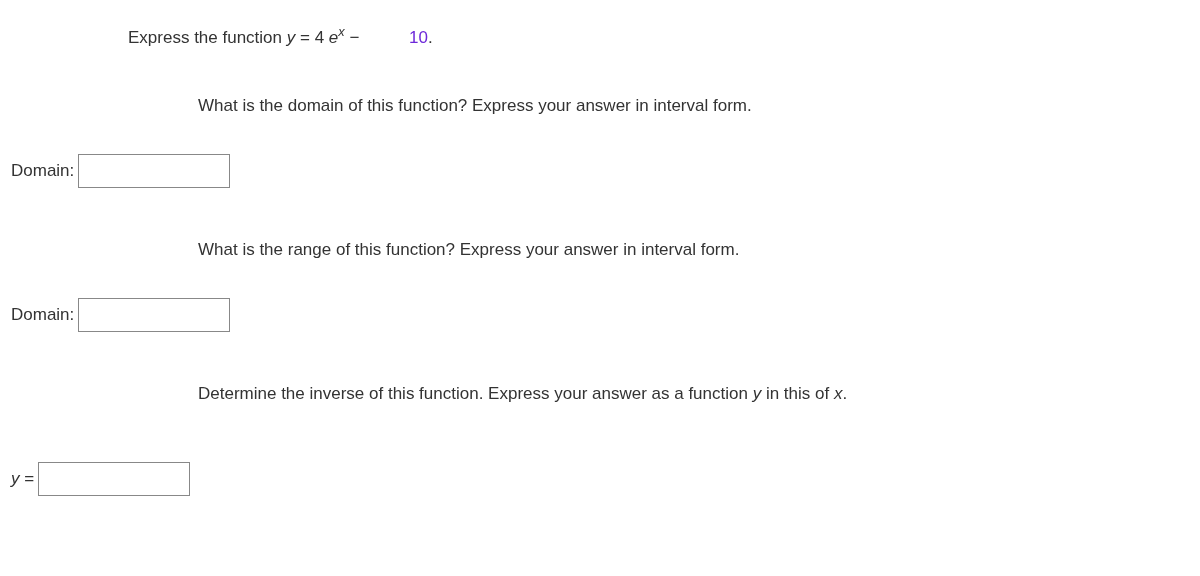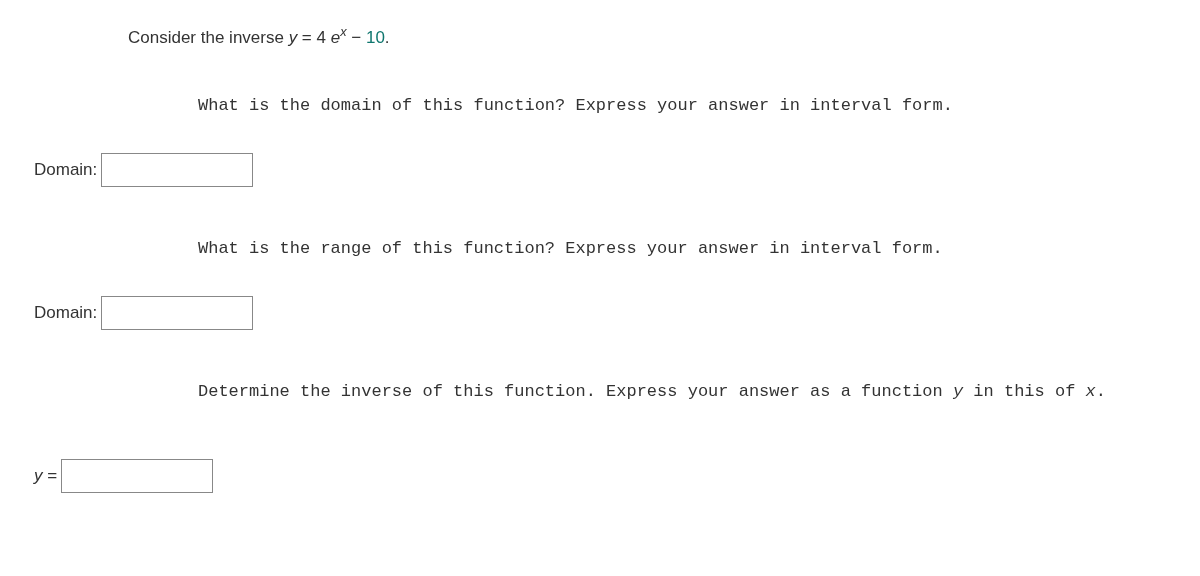--- a/index.html
+++ b/index.html
@@ -22,35 +22,35 @@
       font-size: 17px;
     }
     .intro .var {
       font-style: italic;
     }
     .intro sup {
       font-style: italic;
       font-size: 0.75em;
     }
     .intro .highlight {
-      color: #0f766e;
+      color: #6d28d9;
+      margin-left: 45px;
     }
     .question-text {
       margin-left: 188px;
       margin-bottom: 38px;
       font-size: 17px;
-      font-family: Liberation Mono, monospace;
     }
     .question-text .var {
       font-style: italic;
     }
     .answer-row {
       display: flex;
       align-items: center;
-      margin-left: 24px;
+      margin-left: 1px;
       margin-bottom: 52px;
     }
     .answer-label {
       font-size: 17px;
       margin-right: 4px;
     }
     .answer-label .var {
       font-style: italic;
     }
     .answer-input {
@@ -61,21 +61,21 @@
       padding: 2px 6px;
     }
     .row3 {
       margin-bottom: 58px;
     }
   </style>
 </head>
 <body>
 
 <div class="intro">
-  <span>Consider the inverse </span><span class="var">y</span><span> = 4 </span><span class="var">e</span><sup>x</sup><span> − </span><span class="highlight">10</span><span>.</span>
+  <span>Express the function </span><span class="var">y</span><span> = 4 </span><span class="var">e</span><sup>x</sup><span> − </span><span class="highlight">10</span><span>.</span>
 </div>
 
 <div class="question-text">What is the domain of this function? Express your answer in interval form.</div>
 
 <div class="answer-row">
   <span class="answer-label">Domain:</span>
   <input type="text" class="answer-input" style="">
 </div>
 
 <div class="question-text">What is the range of this function? Express your answer in interval form.</div>

